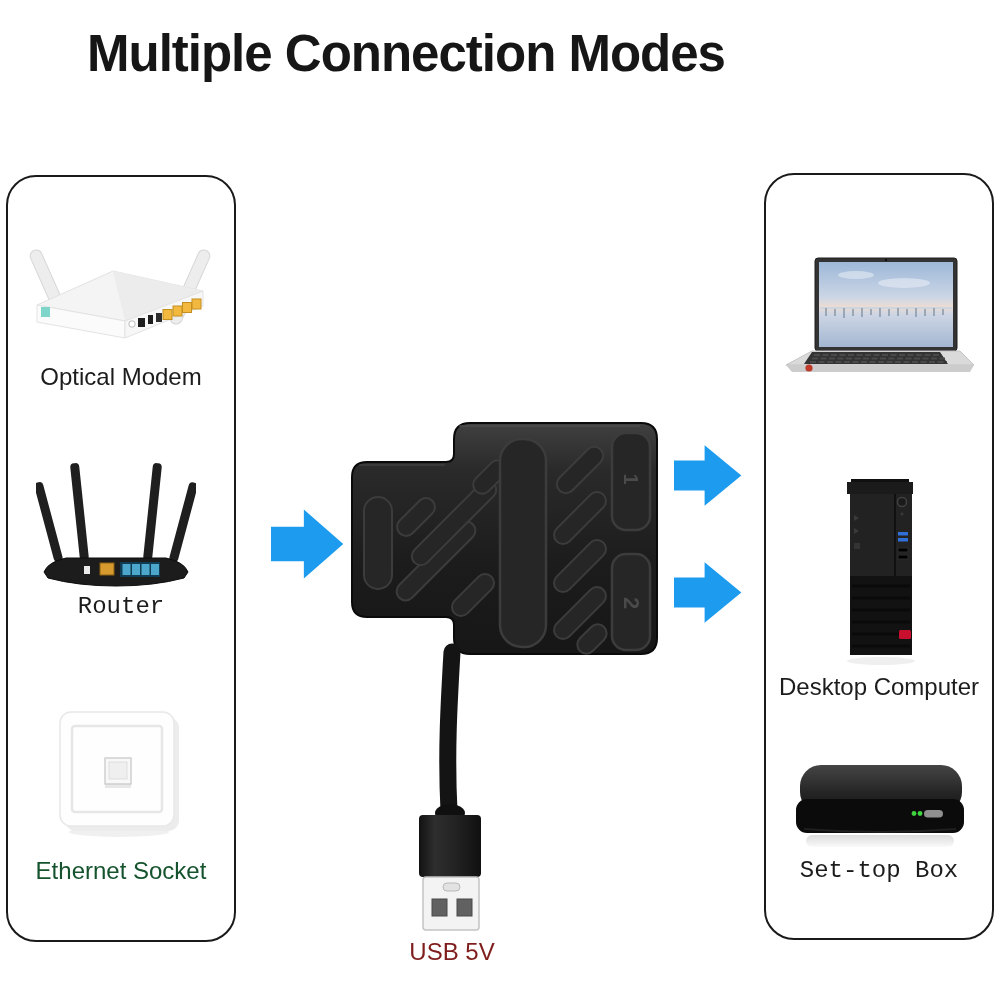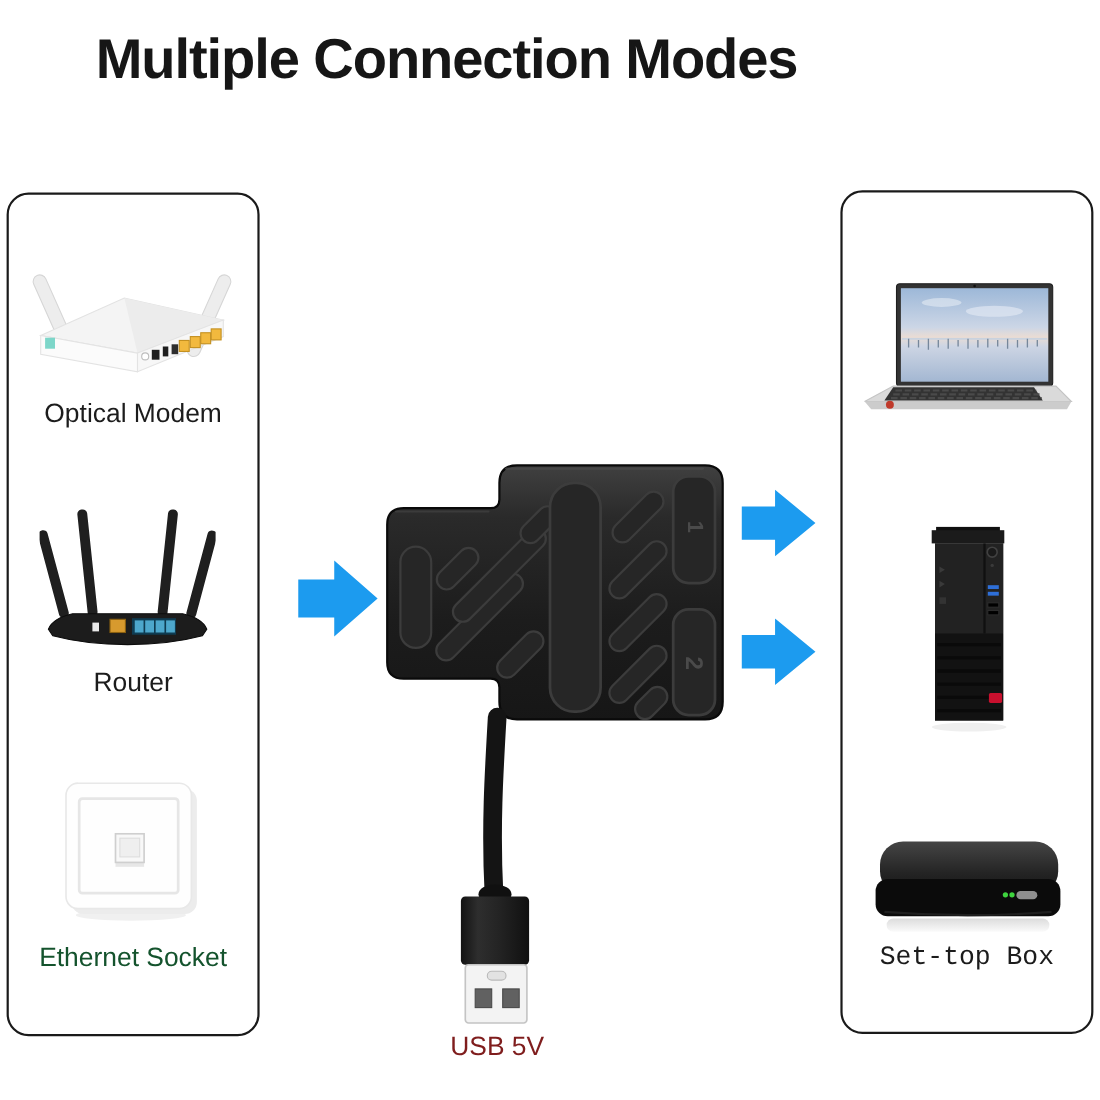--- a/index.html
+++ b/index.html
@@ -1,20 +1,20 @@
 <!DOCTYPE html>
 <html><head>
 <meta charset="utf-8">
 <style>
   html,body{margin:0;padding:0;background:#fff;}
   body{width:1000px;height:1000px;overflow:hidden;font-family:"Liberation Sans",sans-serif;position:relative;}
   .stage{position:absolute;left:0;top:0;width:812px;height:1000px;background:#fff;}
   .title{position:absolute;top:24px;left:0;width:100%;text-align:center;
          font-size:51px;font-weight:800;letter-spacing:-1px;color:#161616;}
-  .panel{position:absolute;width:226px;height:763px;border:2px solid #0ea5e9;border-radius:20px;background:#fff;}
+  .panel{position:absolute;width:226px;height:763px;border:2px solid #0ea5e9;border-radius:30px;background:#fff;}
   .panel-left{left:6px;top:175px;}
   .panel-right{left:764px;top:173px;}
   .device-label{position:absolute;left:0;width:100%;text-align:center;font-size:24px;color:#1c1c1c;line-height:28px;}
   .img{position:absolute;}
   .arrow{position:absolute;background:#1C9BEF;
          clip-path:polygon(0% 26%,45% 26%,45% 2%,99% 50%,45% 98%,45% 74%,0% 74%);}
   .arrow-in{left:271px;top:508px;width:73px;height:72px;}
   .arrow-out1{left:674px;top:444px;width:68px;height:63px;}
   .arrow-out2{left:674px;top:561px;width:68px;height:63px;}
   .adapter-svg{position:absolute;left:340px;top:413px;width:330px;height:525px;}
@@ -65,21 +65,21 @@
         <rect x="64" y="104" width="14" height="12" fill="#d79a2e" stroke="#8a6010"></rect>
         <rect x="84" y="103" width="40" height="15" fill="#0f3c52"></rect>
         <g fill="#4da7cc">
           <rect x="86.5" y="105" width="8" height="11"></rect>
           <rect x="96" y="105" width="8" height="11"></rect>
           <rect x="105.5" y="105" width="8" height="11"></rect>
           <rect x="115" y="105" width="8" height="11"></rect>
         </g>
       </g>
     </svg>
-    <div class="device-label" style="top: 430px; color: rgb(28, 28, 28);">Router</div>
+    <div class="device-label" style="top: 416px; color: rgb(28, 28, 28); font-family: Liberation Mono, monospace;">Router</div>
 
     <svg class="img" style="left:49px;top:533px;" width="125" height="132" viewBox="0 0 125 132">
       <ellipse cx="62" cy="122" rx="50" ry="5" fill="#f0f0f0"></ellipse>
       <rect x="8" y="7" width="114" height="114" rx="11" fill="#ececec"></rect>
       <rect x="3" y="2" width="114" height="114" rx="11" fill="#fefefe" stroke="#e8e8e8" stroke-width="1.5"></rect>
       <rect x="15" y="16" width="90" height="86" rx="3" fill="none" stroke="#e6e6e6" stroke-width="2.5"></rect>
       <rect x="48" y="74" width="26" height="4" fill="#e7e7e7"></rect>
       <rect x="48" y="48" width="26" height="26" fill="#f8f8f8" stroke="#cfcfcf" stroke-width="1.5"></rect>
       <rect x="52" y="52" width="18" height="17" fill="#efefef" stroke="#dddddd"></rect>
     </svg>
@@ -186,20 +186,21 @@
       <circle cx="58" cy="31" r="4.5" fill="#1a1a1a" stroke="#414141" stroke-width="1.5"></circle>
       <circle cx="58" cy="43" r="1.5" fill="#3a3a3a"></circle>
       <rect x="54" y="61" width="10" height="3.5" fill="#2e6fd8"></rect>
       <rect x="54" y="67" width="10" height="3.5" fill="#2e6fd8"></rect>
       <rect x="54" y="77" width="10" height="4" fill="#000000" stroke="#2c2c2c"></rect>
       <rect x="54" y="84" width="10" height="4" fill="#000000" stroke="#2c2c2c"></rect>
       <rect x="6" y="105" width="62" height="79" fill="#121212"></rect>
       <path d="M 8 115 H 66 M 8 127 H 66 M 8 139 H 66 M 8 151 H 66 M 8 163 H 66 M 8 175 H 66" stroke="#0a0a0a" stroke-width="3"></path>
       <rect x="55" y="159" width="12" height="9" rx="1.5" fill="#c8102e"></rect>
     </svg>
+    <div class="device-label" style="top: 498px; color: rgb(28, 28, 28);">Desktop Computer</div>
 
     <svg class="img" style="left:26px;top:580px;" width="175" height="100" viewBox="0 0 175 100">
       <defs>
         <linearGradient id="stbtop" x1="0" y1="0" x2="0" y2="1">
           <stop offset="0" stop-color="#454545"></stop>
           <stop offset="0.6" stop-color="#242424"></stop>
           <stop offset="1" stop-color="#161616"></stop>
         </linearGradient>
         <linearGradient id="stbrefl" x1="0" y1="0" x2="0" y2="1">
           <stop offset="0" stop-color="#dcdcdc"></stop>

